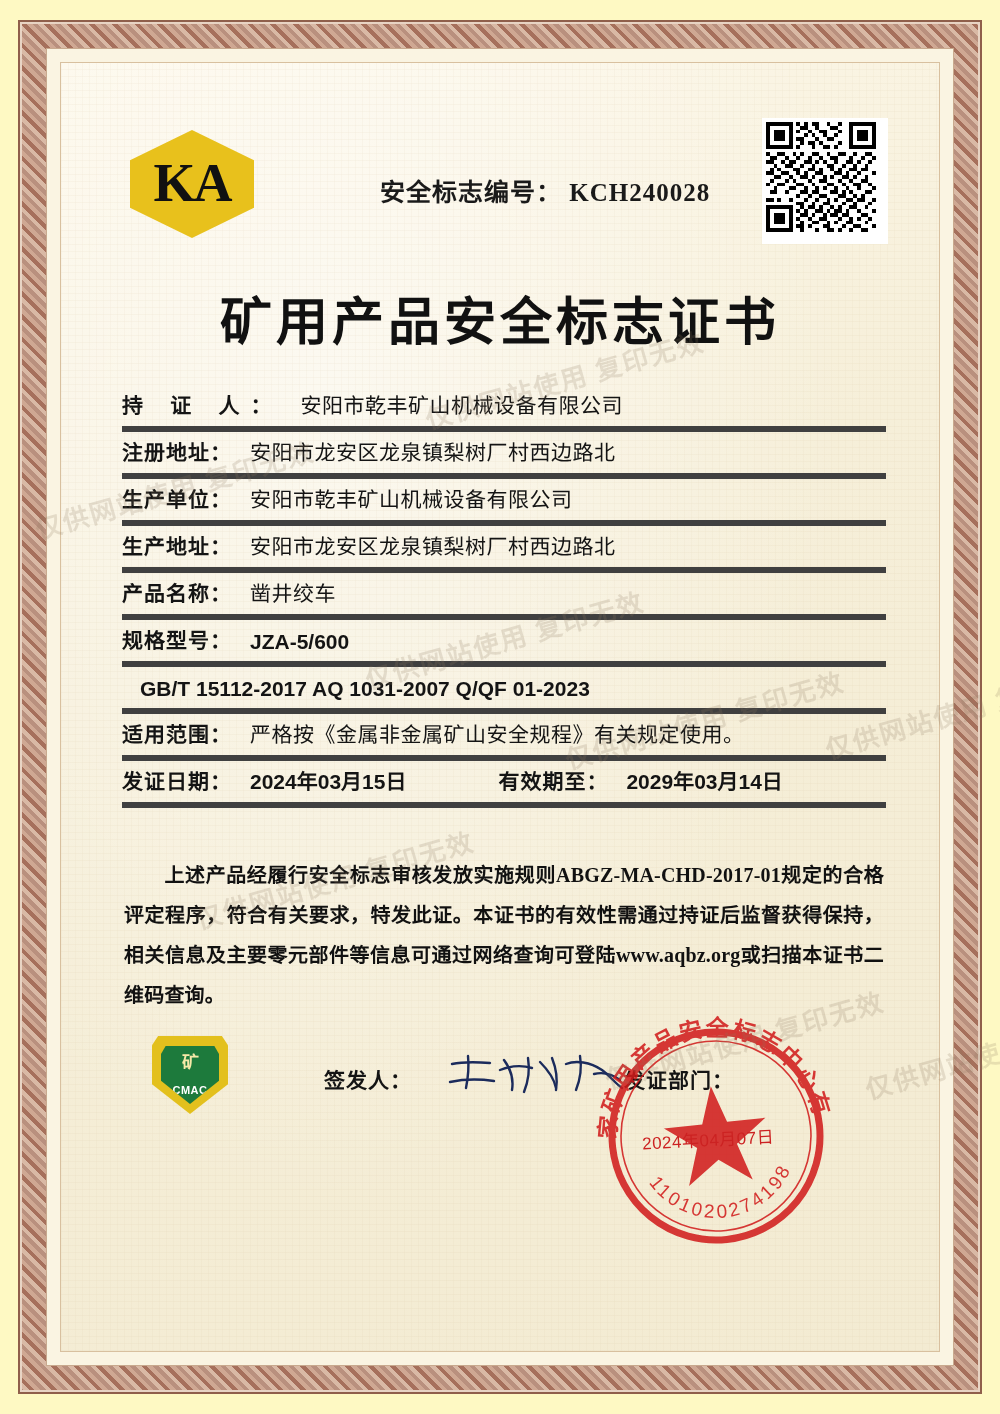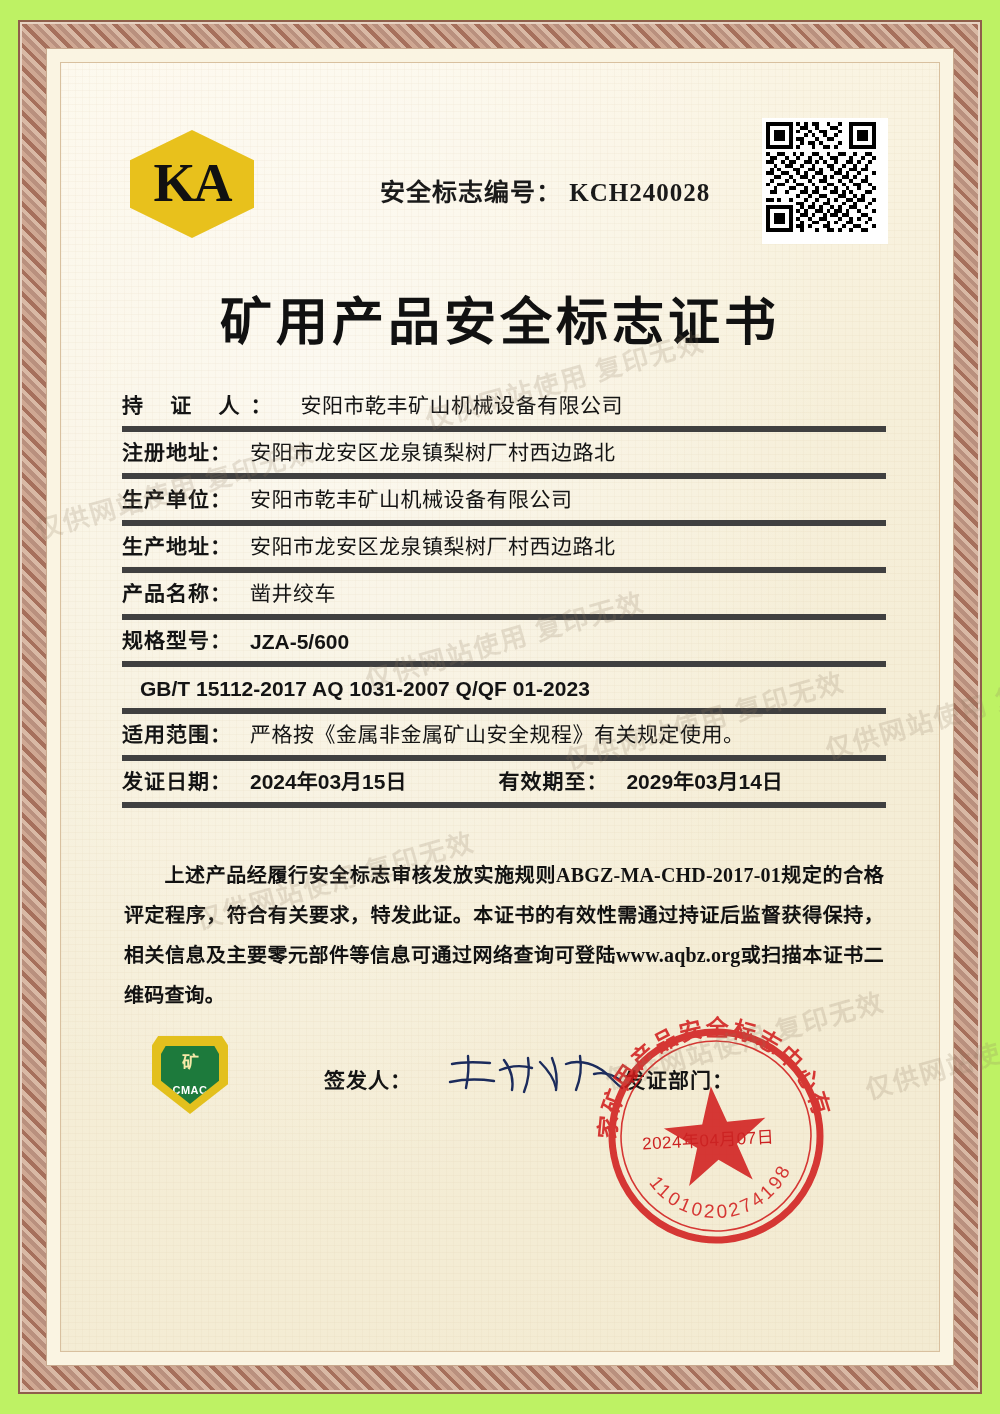--- a/index.html
+++ b/index.html
@@ -6,21 +6,21 @@
   body{
     width:1000px;height:1414px;
     background:#ffffff;
     font-family:"Liberation Sans","DejaVu Sans",sans-serif;
     position:relative;overflow:hidden;
   }
 
   
   .cert-page{
     position:absolute;inset:0;
-    background:#bef264;
+    background:#fef9c3;
   }
   .border-outer{
     position:absolute;left:18px;top:20px;right:18px;bottom:20px;
     background:
       repeating-linear-gradient(45deg,#b9907e 0 4px,#d9b9a5 4px 8px,#a6705c 8px 12px,#cfa893 12px 16px);
     border:2px solid #8f5f4b;
     box-shadow:inset 0 0 0 2px #e8d4c4;
   }
   .border-inner-frame{
     position:absolute;left:46px;top:48px;right:46px;bottom:48px;

